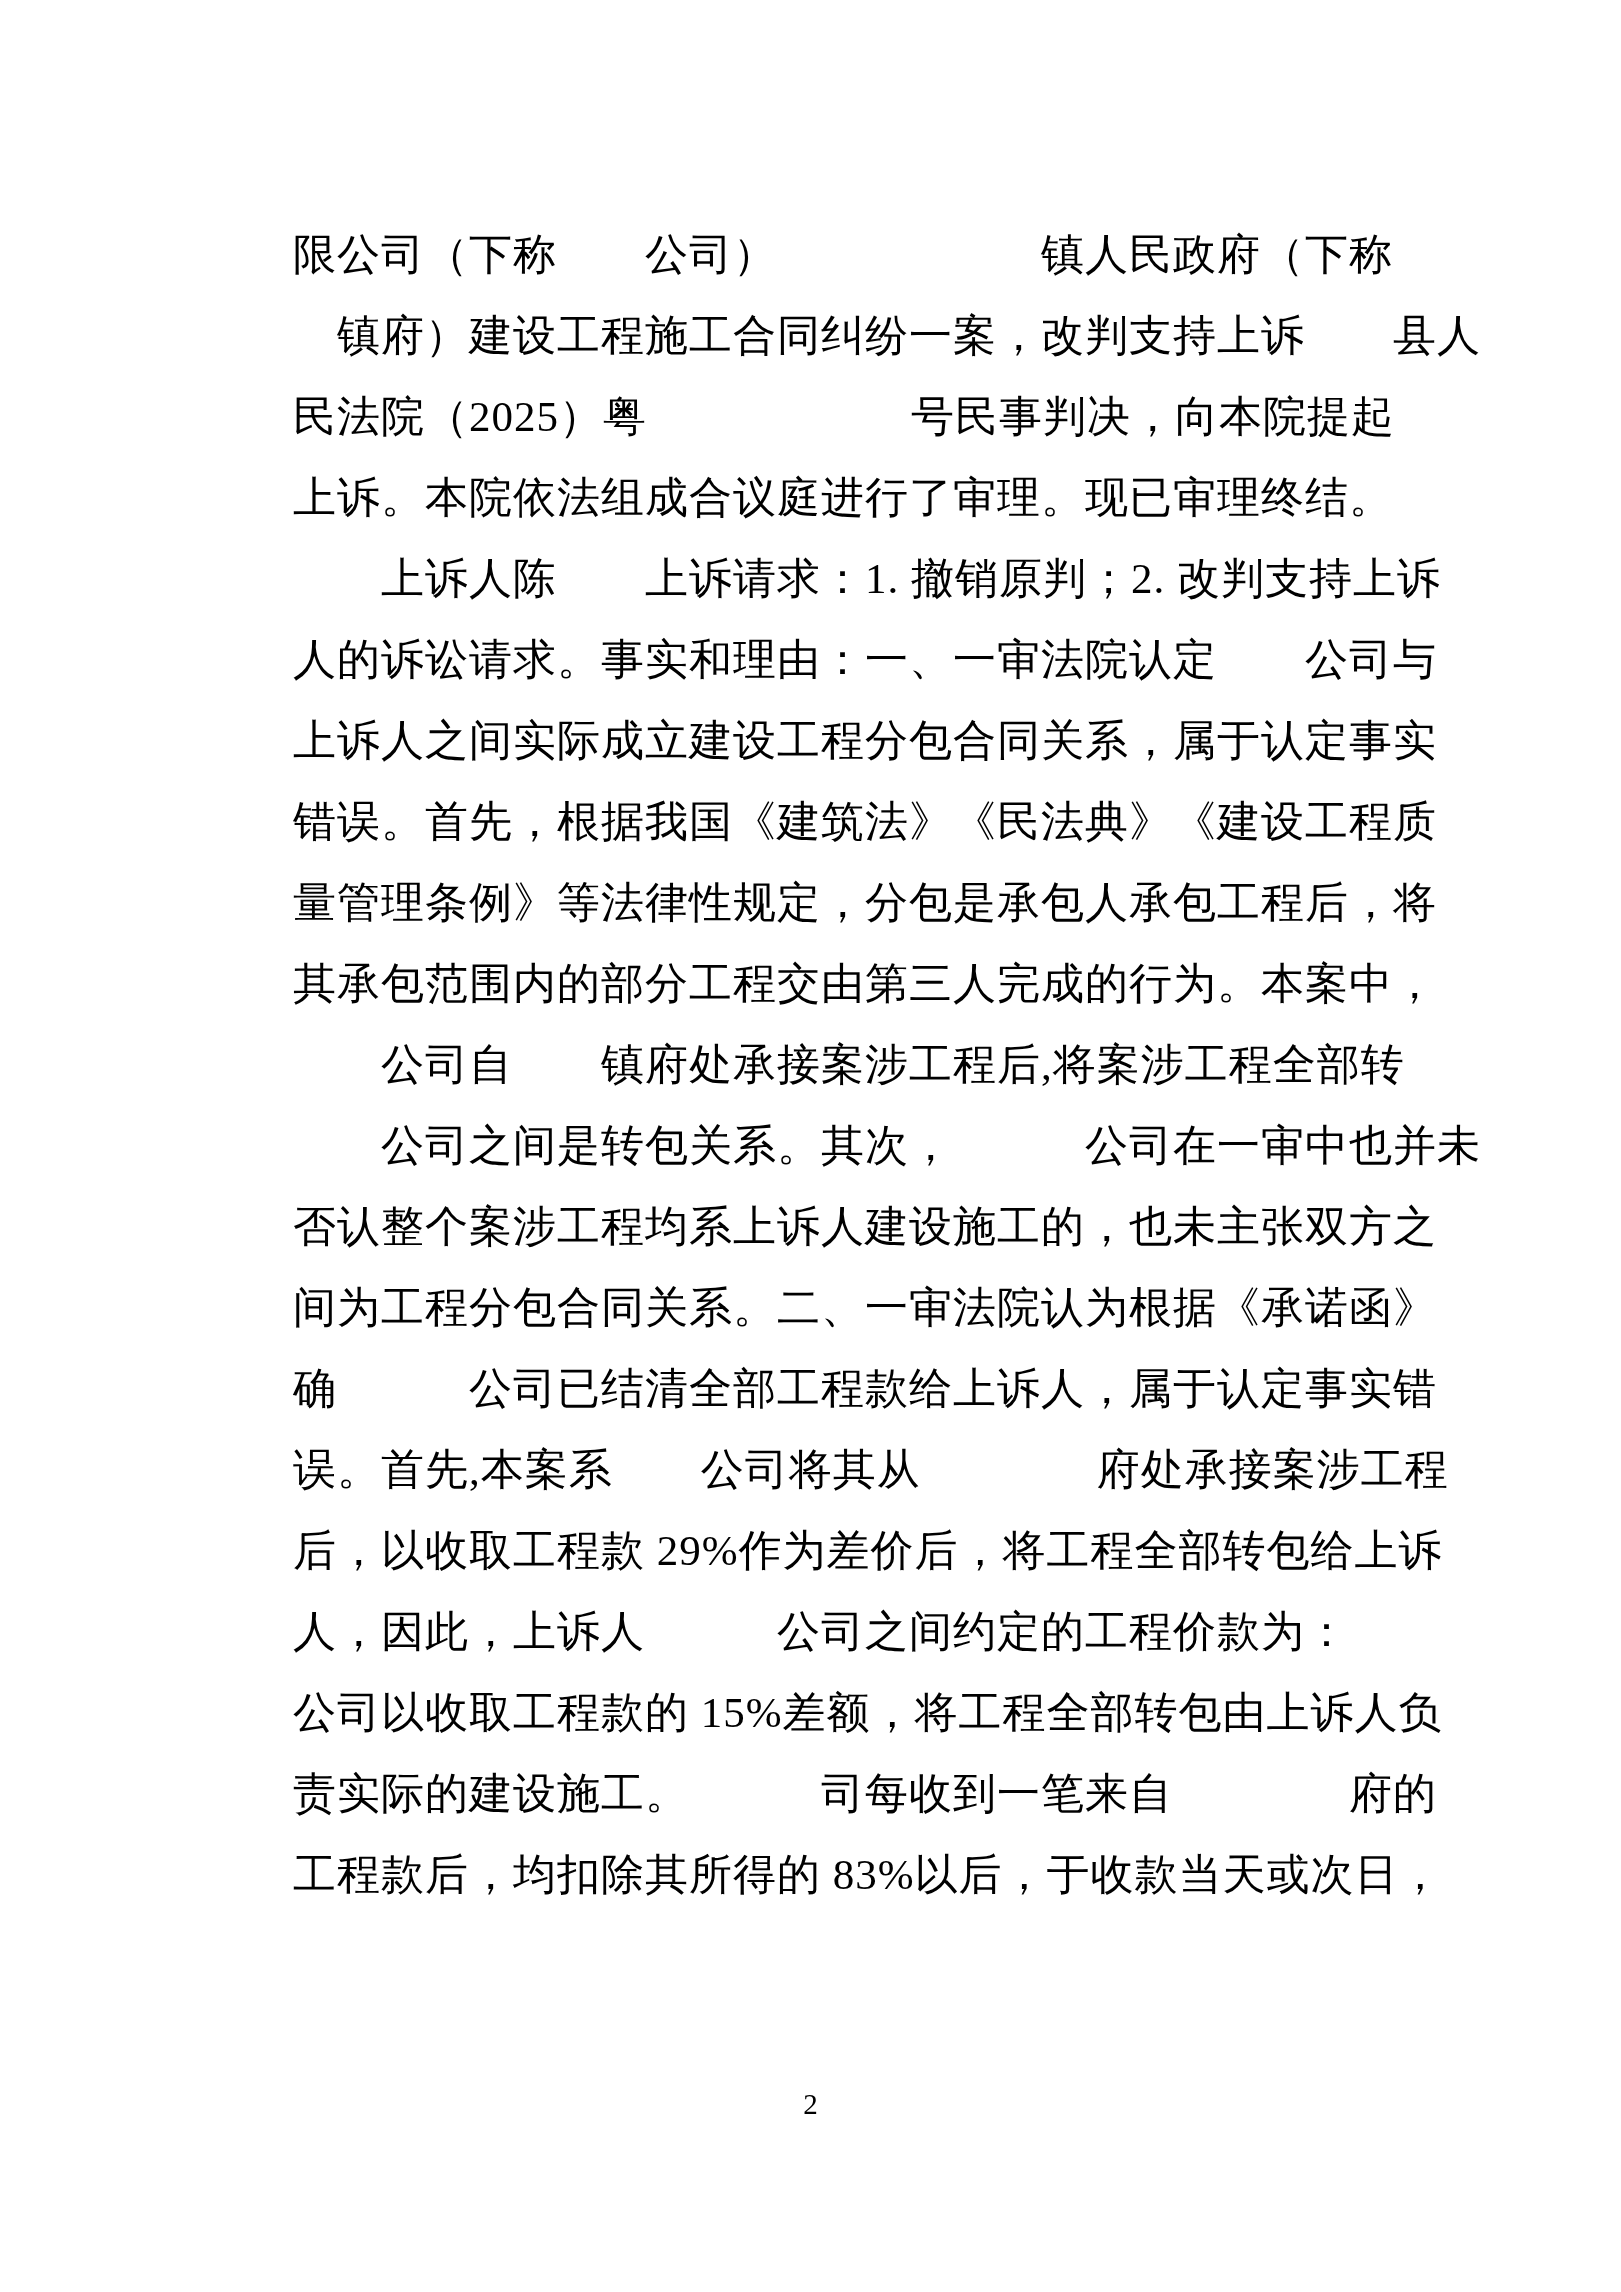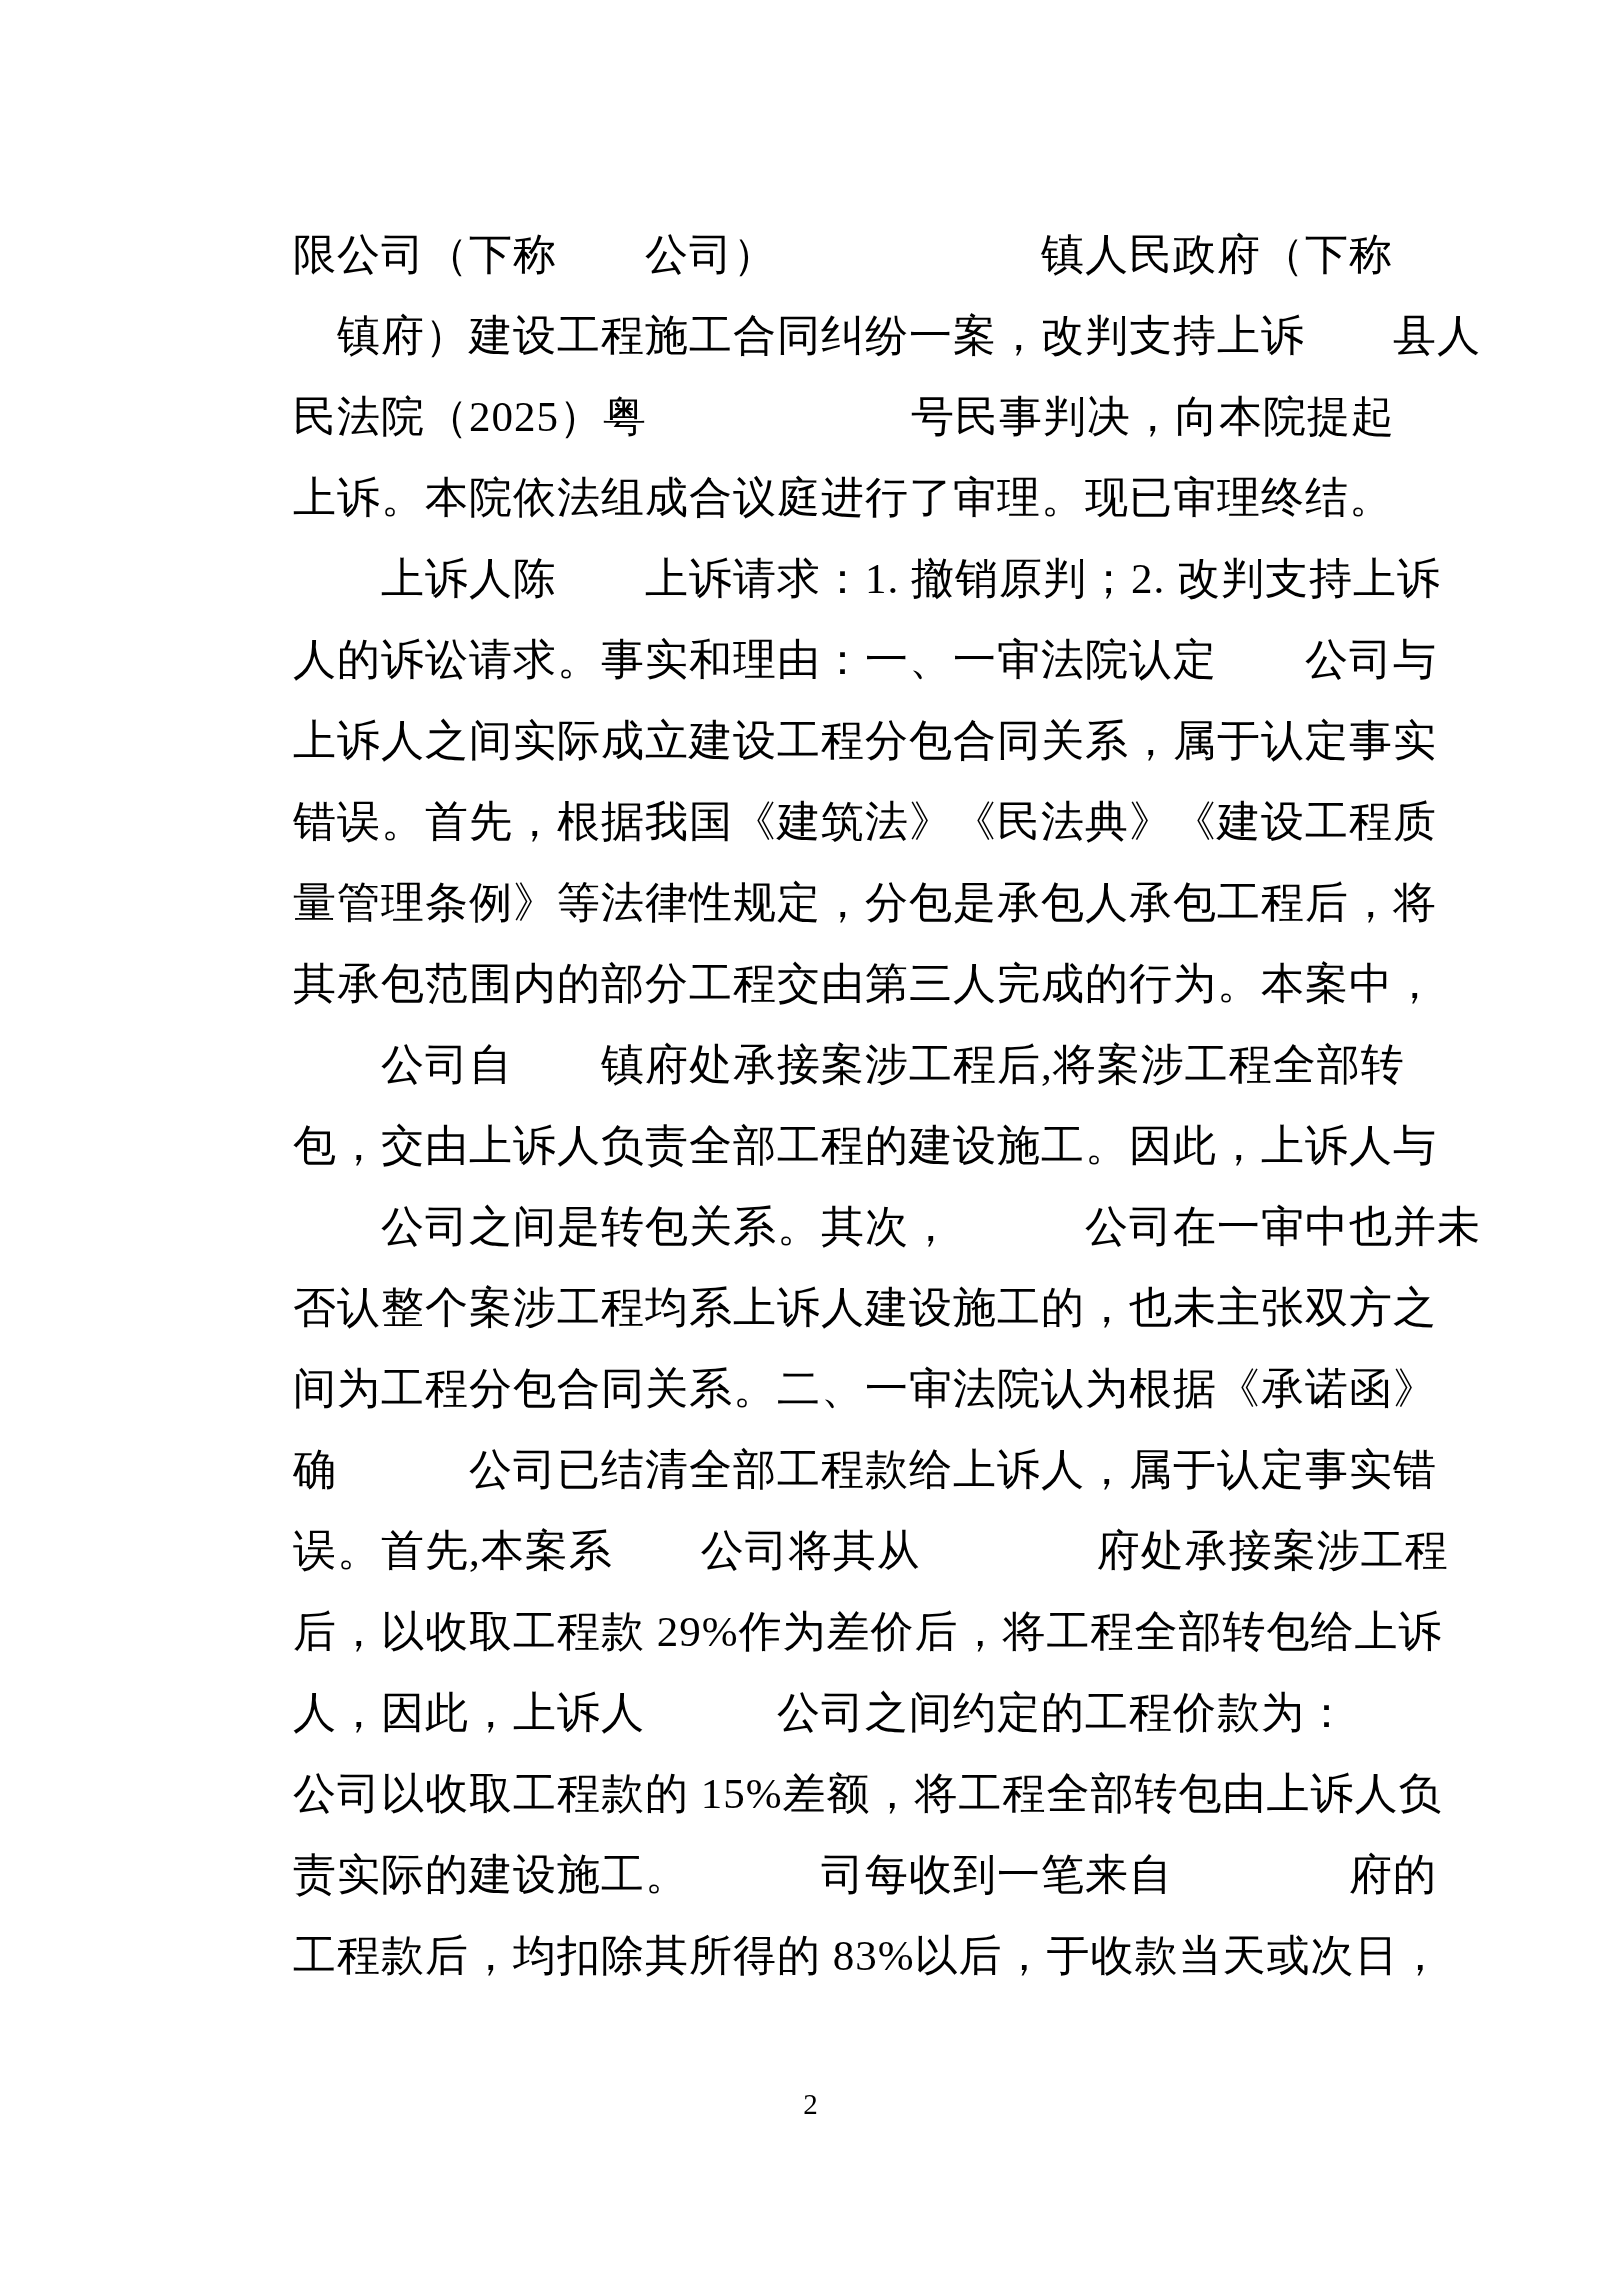--- a/index.html
+++ b/index.html
@@ -51,21 +51,20 @@
     <div class="line">　镇府）建设工程施工合同纠纷一案，改判支持上诉　　县人</div>
     <div class="line">民法院（2025）粤　　　　　　号民事判决，向本院提起</div>
     <div class="line">上诉。本院依法组成合议庭进行了审理。现已审理终结。</div>
     <div class="line">　　上诉人陈　　上诉请求：1. 撤销原判；2. 改判支持上诉</div>
     <div class="line">人的诉讼请求。事实和理由：一、一审法院认定　　公司与</div>
     <div class="line">上诉人之间实际成立建设工程分包合同关系，属于认定事实</div>
     <div class="line">错误。首先，根据我国《建筑法》《民法典》《建设工程质</div>
     <div class="line">量管理条例》等法律性规定，分包是承包人承包工程后，将</div>
     <div class="line">其承包范围内的部分工程交由第三人完成的行为。本案中，</div>
     <div class="line">　　公司自　　镇府处承接案涉工程后,将案涉工程全部转</div>
-    <div class="line">包，交由上诉人负责全部工程的建设施工。因此，上诉人与</div>
     <div class="line">　　公司之间是转包关系。其次，　　　公司在一审中也并未</div>
     <div class="line">否认整个案涉工程均系上诉人建设施工的，也未主张双方之</div>
     <div class="line">间为工程分包合同关系。二、一审法院认为根据《承诺函》</div>
     <div class="line">确　　　公司已结清全部工程款给上诉人，属于认定事实错</div>
     <div class="line">误。首先,本案系　　公司将其从　　　　府处承接案涉工程</div>
     <div class="line">后，以收取工程款 29%作为差价后，将工程全部转包给上诉</div>
     <div class="line">人，因此，上诉人　　　公司之间约定的工程价款为：</div>
     <div class="line">公司以收取工程款的 15%差额，将工程全部转包由上诉人负</div>
     <div class="line">责实际的建设施工。　　　司每收到一笔来自　　　　府的</div>
     <div class="line">工程款后，均扣除其所得的 83%以后，于收款当天或次日，</div>

